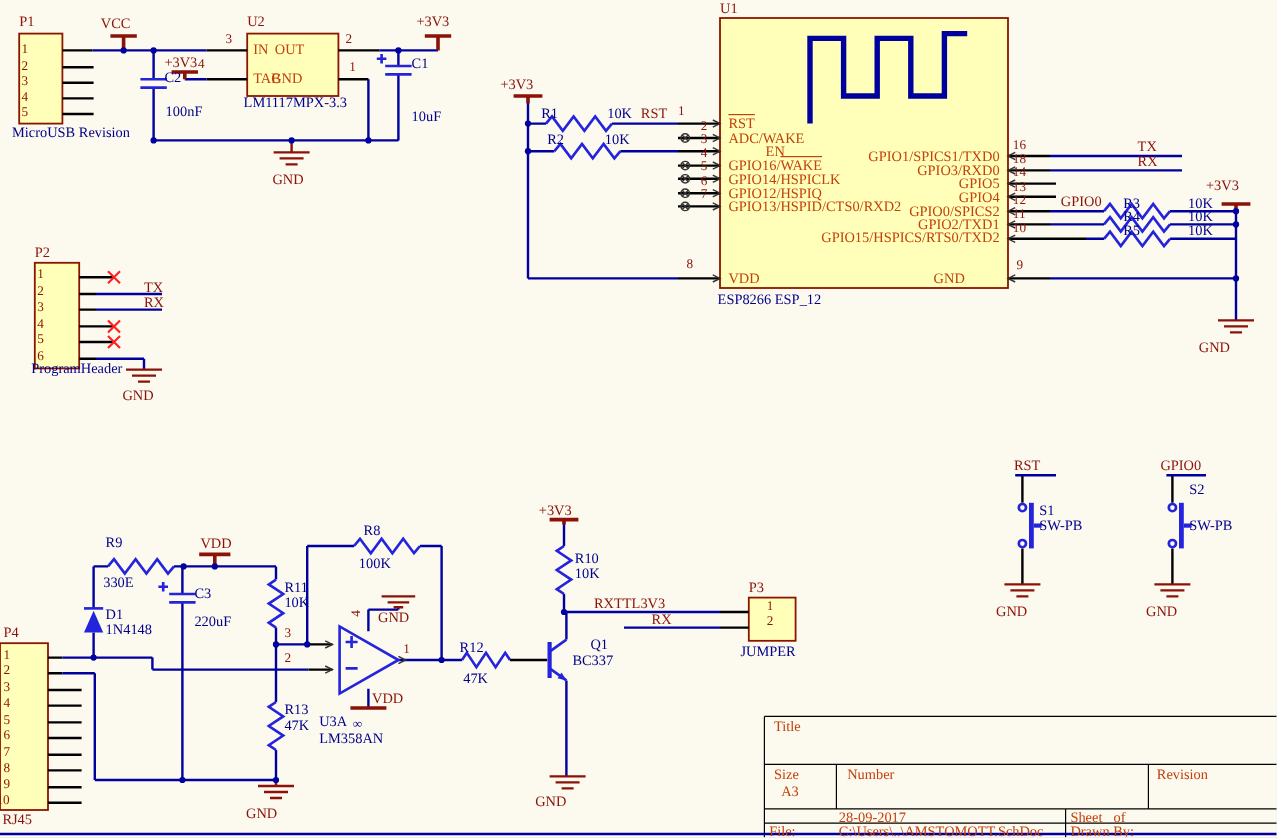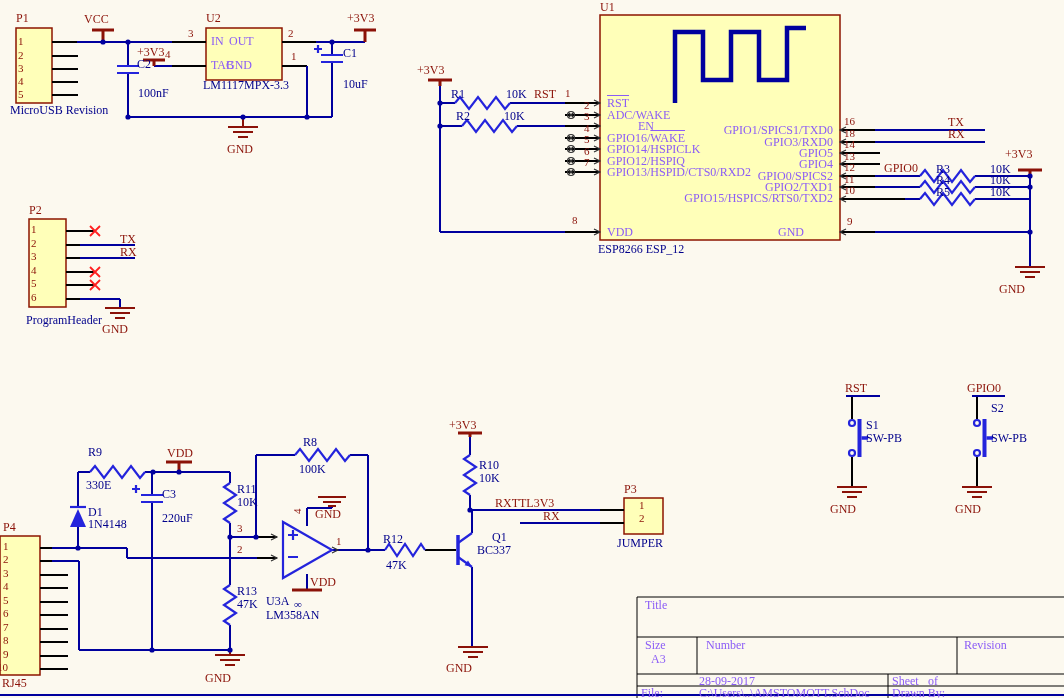--- a/index.html
+++ b/index.html
@@ -5,21 +5,21 @@
   :root{
     --background:#FCF9EF; --component-fill:#FFFFB9; --component-border:#8C1500;
     --wire:#00009E; --glyph:#2424DC; --navy-text:#00008B; --maroon-text:#8B1208;
     --red-x:#FF2020; --black:#000000;
   }
   html,body{margin:0;padding:0;background:#e8e8e8;}
   #sheet{position:relative;width:1064px;height:698px;background:var(--background);overflow:hidden;font-family:"Liberation Serif",serif;}
   svg{position:absolute;left:0;top:0;}
   .t{position:absolute;font-family:"Liberation Serif",serif;font-size:12px;line-height:1.05;color:var(--navy-text);white-space:pre;}
   .mt{color:var(--maroon-text);}
-  .bt{color:#8b5cf6;}
+  .bt{color:#c2410c;}
   .pn{font-size:11px;}
   .ovl{text-decoration:overline;}
   .rt{transform:rotate(-90deg);transform-origin:0 0;}
   .ral{text-align:right;}
   
   .w{stroke:var(--wire);stroke-width:2;fill:none;}
   .wt{stroke:var(--wire);stroke-width:4.5;fill:none;}
   .pk{stroke:var(--black);stroke-width:2;fill:none;}
   .g{stroke:var(--glyph);stroke-width:2.2;fill:none;}
   .g3{stroke:var(--glyph);stroke-width:3.5;fill:none;}
@@ -213,31 +213,31 @@
 <span class="t mt pn" style="left:188px;top:28px">3</span>
 <span class="t mt pn" style="left:288px;top:28px">2</span>
 <span class="t mt pn" style="left:291px;top:51px">1</span>
 <span class="t mt pn" style="left:165px;top:49px">4</span>
 <span class="t mt" style="left:137px;top:46px">+3V3</span>
 <span class="t" style="left:203px;top:79px">LM1117MPX-3.3</span>
 <span class="t" style="left:137px;top:58px">C2</span>
 <span class="t" style="left:138px;top:87px">100nF</span>
 <span class="t mt" style="left:347px;top:12px">+3V3</span>
 <span class="t" style="left:343px;top:47px">C1</span>
-<span class="t" style="left:343px;top:78px">10uF</span>
+<span class="t" style="left:343px;top:91px">10uF</span>
 <span class="t mt" style="left:227px;top:143px">GND</span>
 
 <span class="t mt" style="left:29px;top:204px">P2</span>
 <span class="t mt pn" style="left:31px;top:224px">1</span>
 <span class="t mt pn" style="left:31px;top:238px">2</span>
 <span class="t mt pn" style="left:31px;top:251px">3</span>
 <span class="t mt pn" style="left:31px;top:265px">4</span>
 <span class="t mt pn" style="left:31px;top:278px">5</span>
 <span class="t mt pn" style="left:31px;top:292px">6</span>
-<span class="t" style="left:26px;top:314px">ProgramHeader</span>
+<span class="t" style="left:26px;top:301px">ProgramHeader</span>
 <span class="t mt" style="left:120px;top:233px">TX</span>
 <span class="t mt" style="left:120px;top:246px">RX</span>
 <span class="t mt" style="left:102px;top:323px">GND</span>
 
 <span class="t mt" style="left:417px;top:64px">+3V3</span>
 <span class="t" style="left:451px;top:88px">R1</span>
 <span class="t" style="left:506px;top:88px">10K</span>
 <span class="t mt" style="left:534px;top:88px">RST</span>
 <span class="t" style="left:456px;top:110px">R2</span>
 <span class="t" style="left:504px;top:110px">10K</span>

